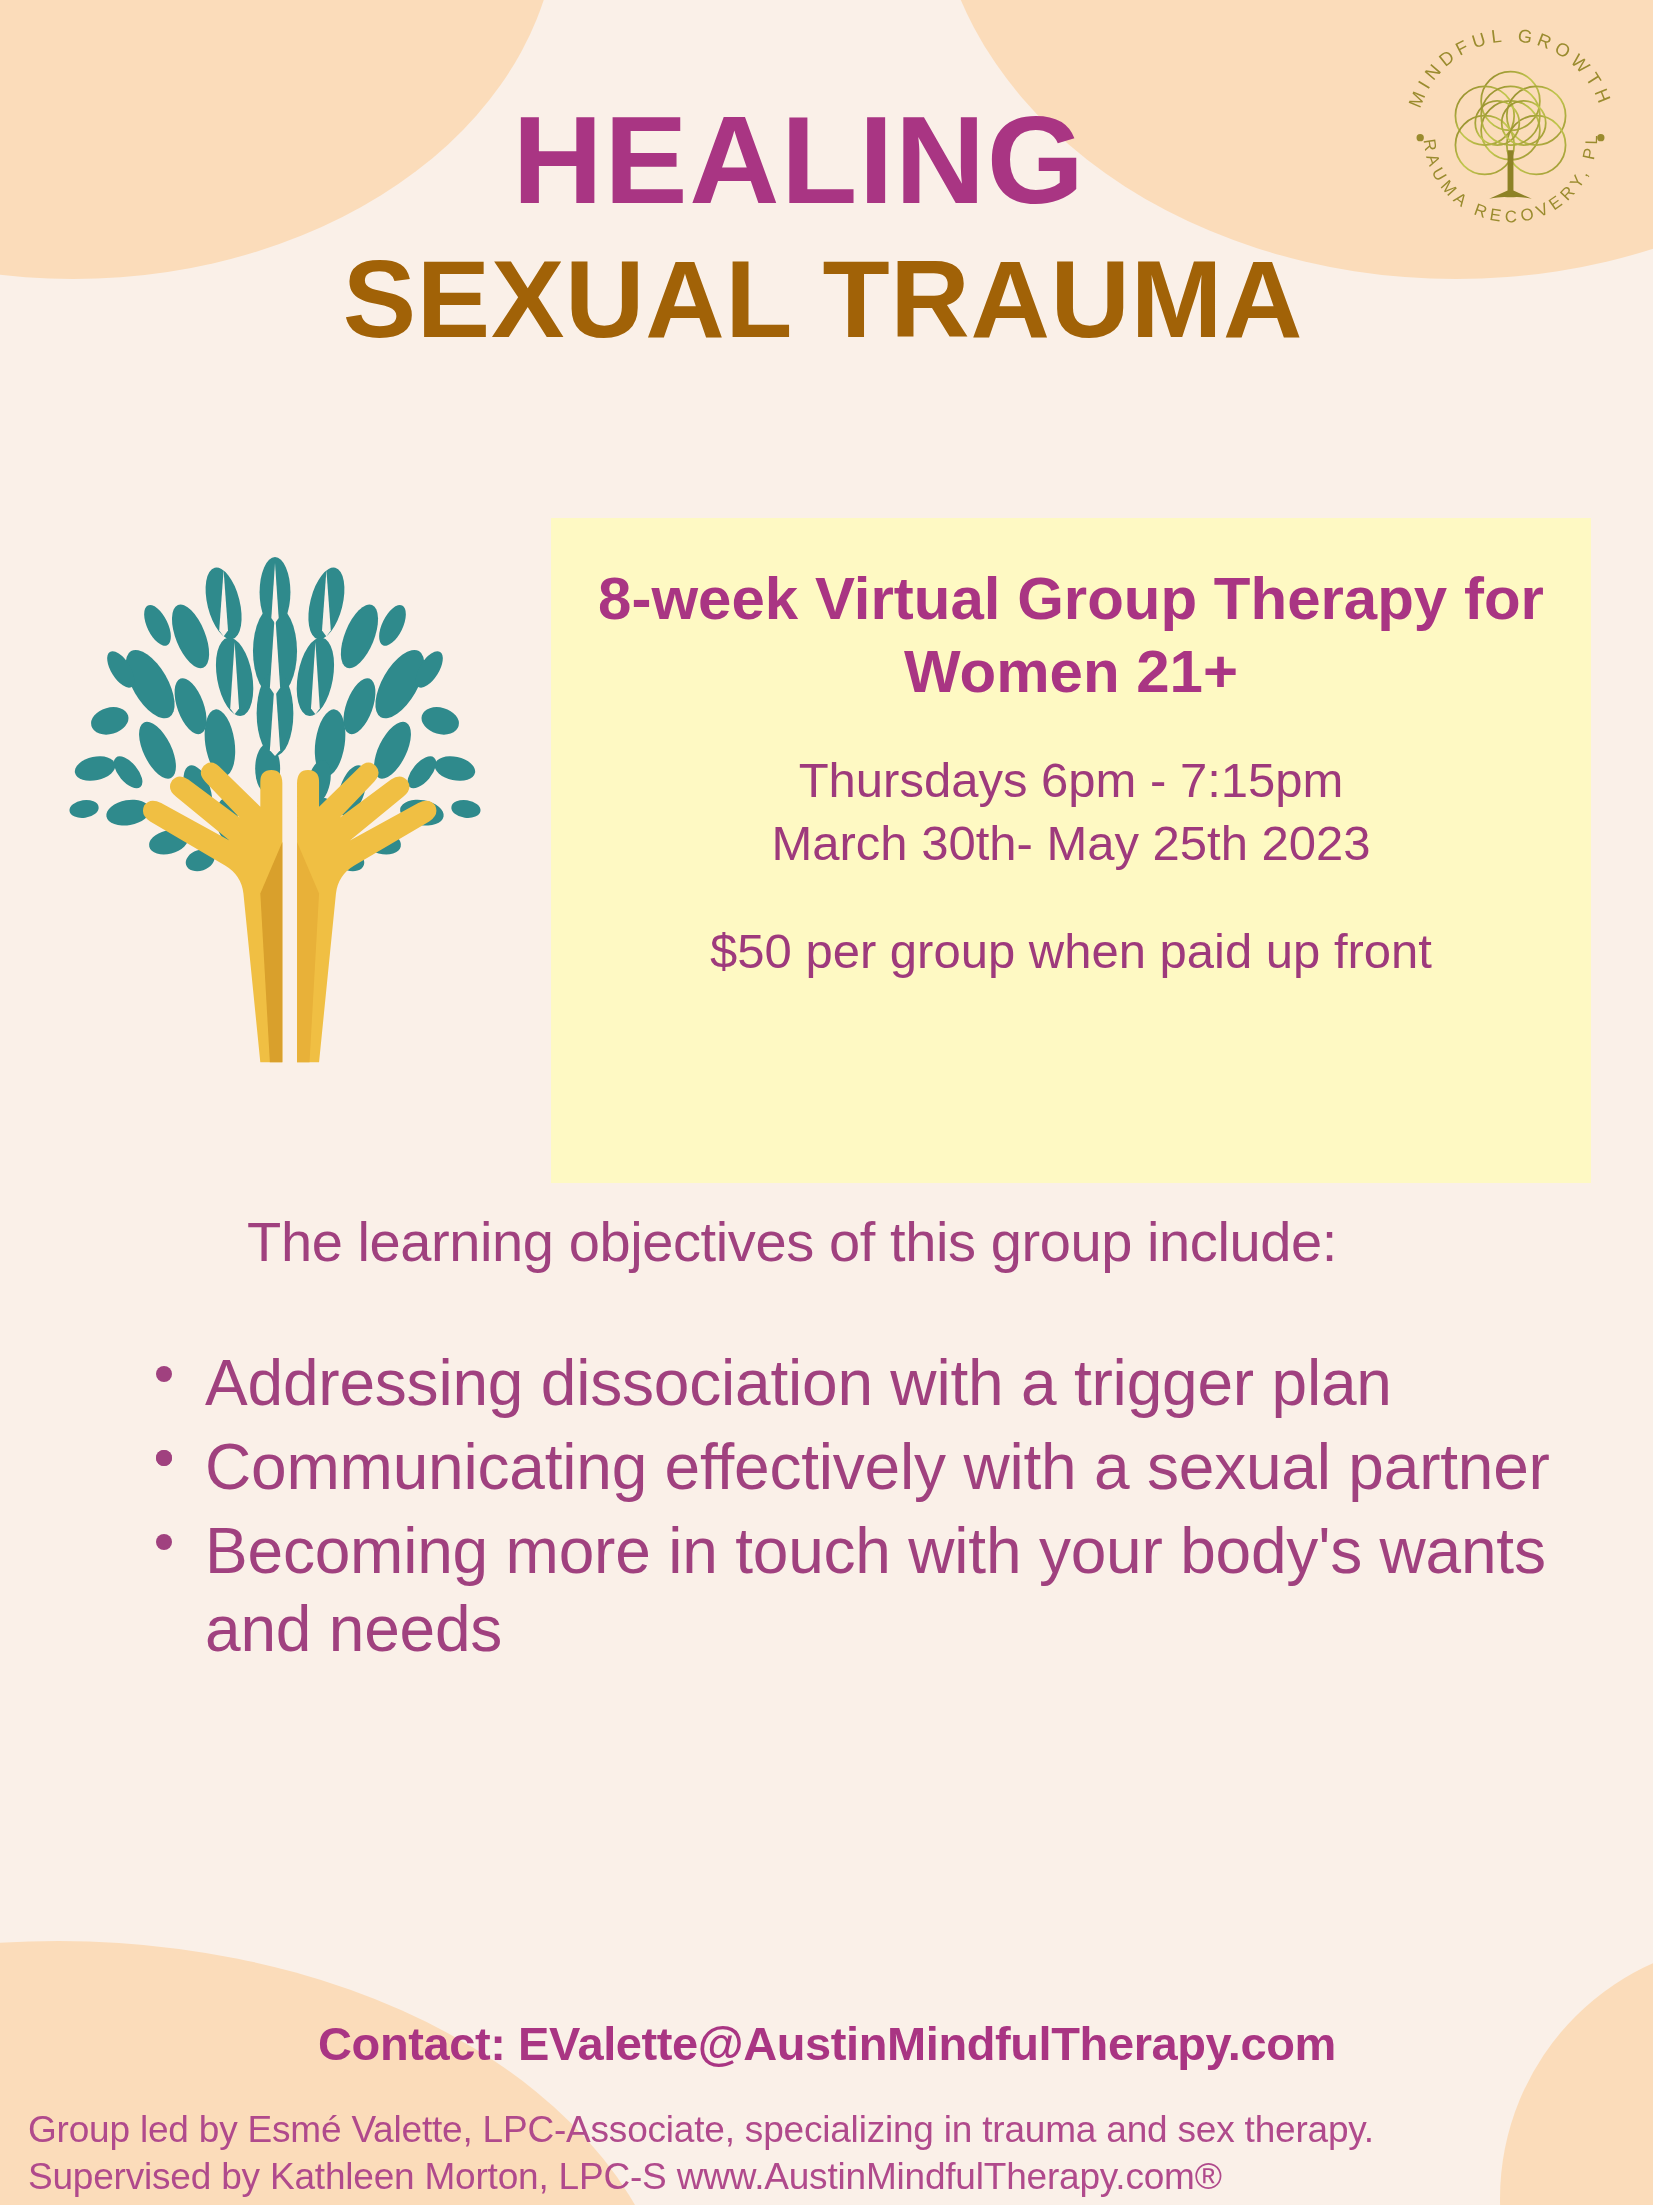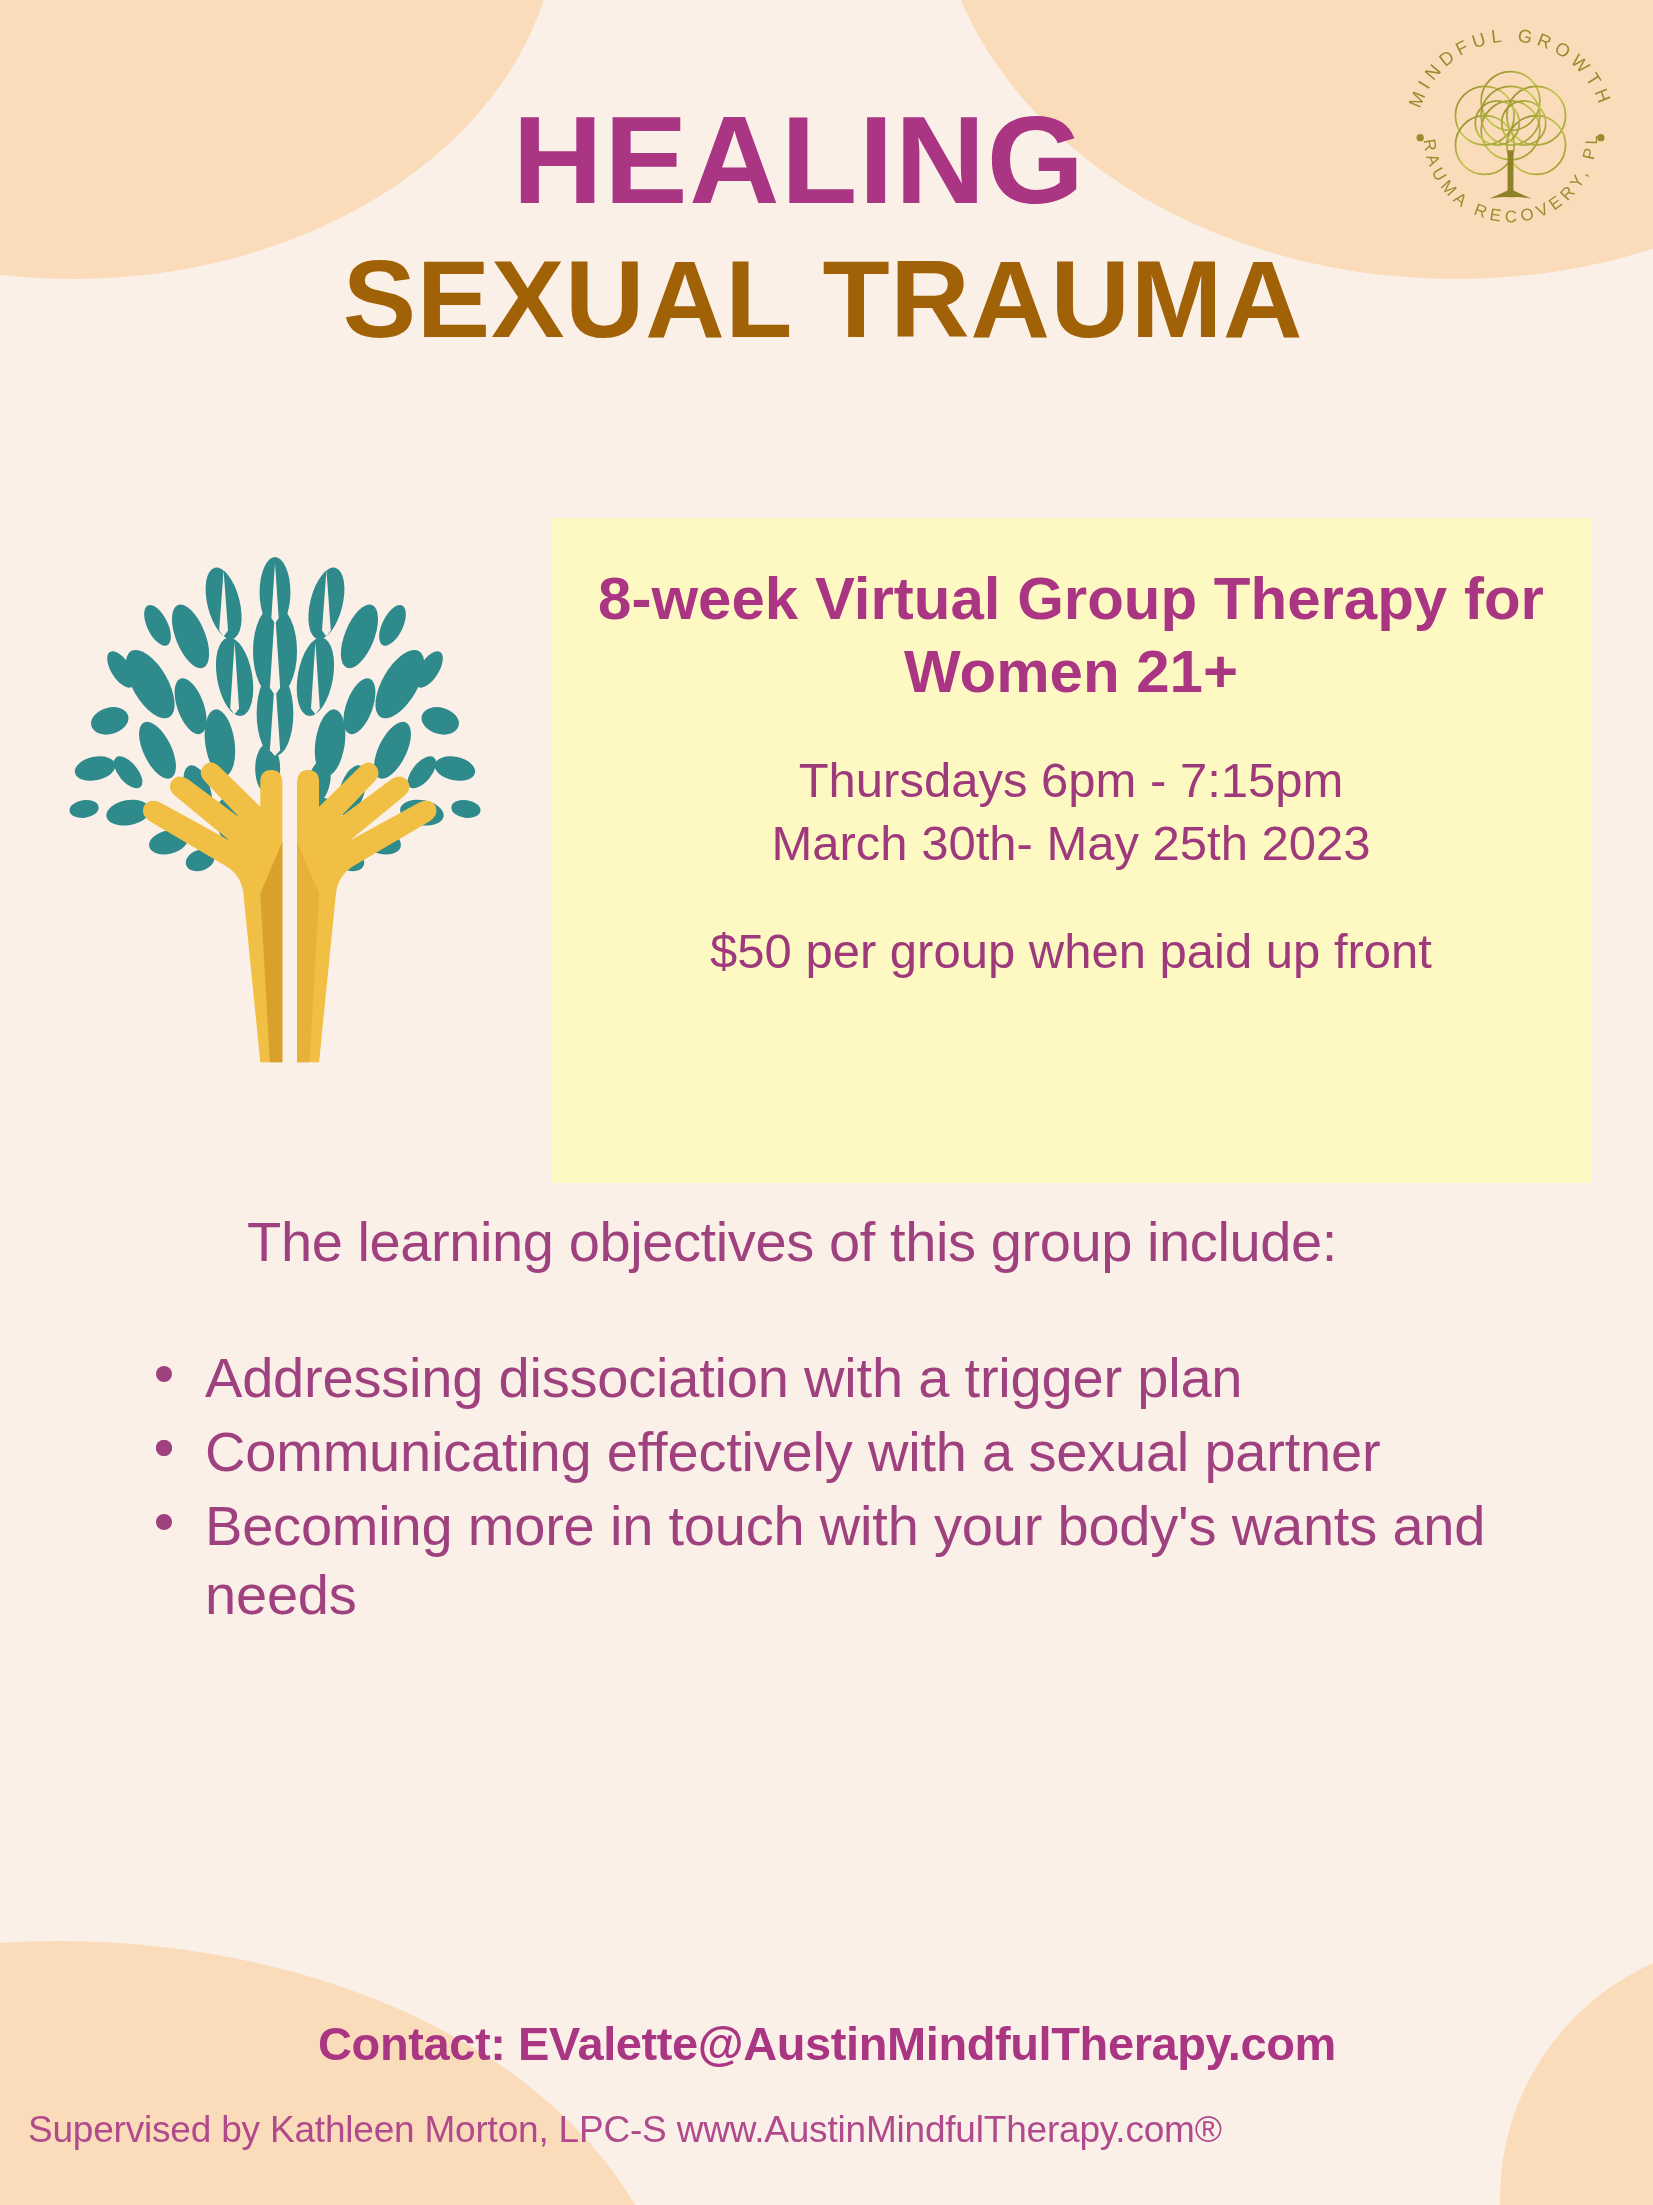--- a/index.html
+++ b/index.html
@@ -160,21 +160,21 @@
     left: 143px;
     top: 1344px;
     width: 1426px;
     margin: 0;
     padding: 0;
     list-style: none;
   }
   .objective-item {
     position: relative;
     padding-left: 62px;
-    font-size: 56px;
+    font-size: 64px;
     line-height: 1.22;
     color: #a0417f;
     margin-bottom: 5.9px;
     letter-spacing: -0.2px;
   }
   .objective-bullet {
     position: absolute;
     left: 13.2px;
     top: 22px;
     width: 16px;
@@ -371,17 +371,18 @@
     </li>
     <li class="objective-item">
       <span class="objective-bullet"></span>
       <span>Becoming more in touch with your body's wants and needs</span>
     </li>
   </ul>
 
   <div id="contact-line">Contact: EValette@AustinMindfulTherapy.com</div>
 
   <div id="footer-block">
+    <div class="footer-line">Group led by Esmé Valette, LPC-Associate, specializing in trauma and sex therapy.</div>
     <div class="footer-line">Supervised by Kathleen Morton, LPC-S  www.AustinMindfulTherapy.com®</div>
   </div>
 
 </div>
 
 
 </body></html>

